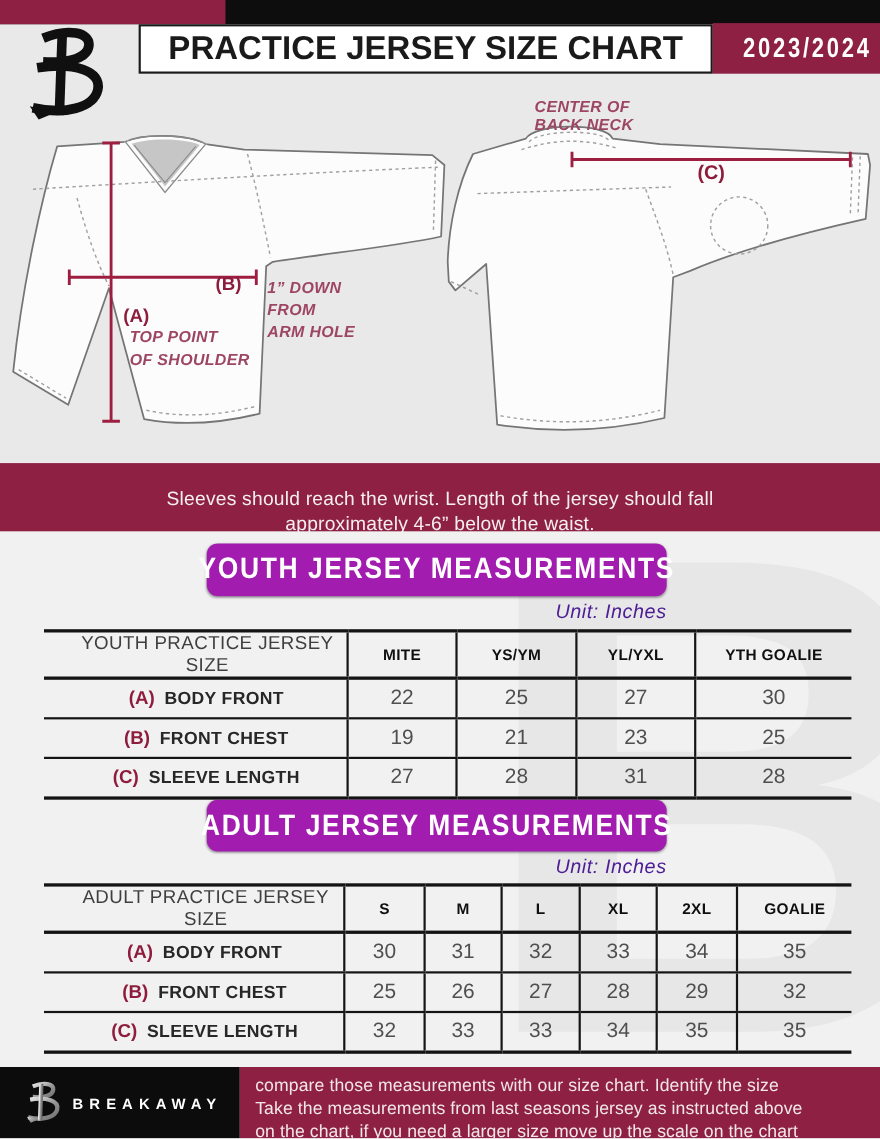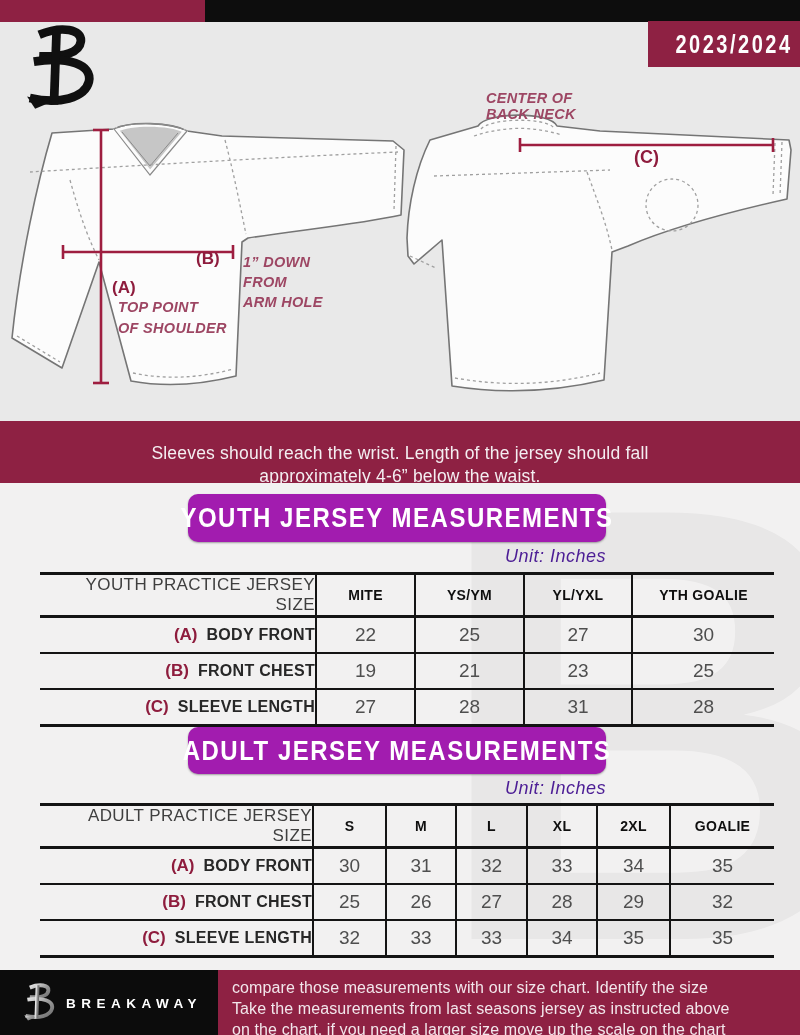--- a/index.html
+++ b/index.html
@@ -26,26 +26,26 @@
   .notice{left:0;top:421px;width:800px;height:62px;background:#8e2143;text-align:center;box-sizing:border-box;padding-top:21px;}
   .notice span{display:block;color:#f4eef1;font-size:17.5px;line-height:22.5px;letter-spacing:0.2px;}
   
   .sec-banner{width:418px;height:48px;background:#a21caf;border-radius:10px;display:flex;align-items:center;justify-content:center;box-shadow:0 1px 2px rgba(0,0,0,0.35);}
   .sec-banner span{color:#ffffff;font-size:24px;font-weight:700;letter-spacing:1.5px;transform:scaleY(1.12);white-space:nowrap;}
   .unit{width:418px;text-align:right;font-style:italic;font-size:18px;color:#4c1d95;letter-spacing:0.5px;}
   
   table.mtable{border-collapse:collapse;table-layout:fixed;width:734px;}
   .mtable th,.mtable td{padding:0;height:34px;box-sizing:content-box;}
   .mtable th{border-top:3px solid #141414;border-bottom:3px solid #141414;}
-  .mtable th.hlabel{text-align:right;padding-left:22px;font-weight:400;font-size:17px;color:#3f3f3f;letter-spacing:0.4px;}
+  .mtable th.hlabel{text-align:center;padding-left:22px;font-weight:400;font-size:17px;color:#3f3f3f;letter-spacing:0.4px;}
   .mtable th.hsize{text-align:center;font-weight:700;font-size:14px;color:#0f0f0f;letter-spacing:0.3px;}
   .mtable td{border-bottom:2px solid #141414;}
   .mtable tr.last td{border-bottom:3px solid #141414;}
   .mtable td.vline,.mtable th.vline{border-left:2px solid #141414;}
-  .mtable td.rlabel{text-align:right;padding-left:20px;white-space:nowrap;}
+  .mtable td.rlabel{text-align:center;padding-left:20px;white-space:nowrap;}
   .mtable td.rlabel .key{color:#8e1c3d;font-weight:800;font-size:17px;}
   .mtable td.rlabel .lbl{color:#272727;font-weight:600;font-size:16px;letter-spacing:0.3px;margin-left:9px;}
   .mtable td.val{text-align:center;font-size:19px;color:#4f4f4f;}
   
   .footer-black{left:0;top:970px;width:218px;height:65px;background:#0c0c0c;}
   .footer-brand{position:absolute;left:66px;top:26px;color:#ffffff;font-size:13.5px;font-weight:700;letter-spacing:5.5px;white-space:nowrap;}
   .footer-note{left:218px;top:970px;width:582px;height:65px;background:#8e2143;box-sizing:border-box;padding:7px 12px 0 14px;}
   .footer-note span{display:block;color:#f2e6eb;font-size:16px;line-height:21px;letter-spacing:0.1px;white-space:nowrap;}
 </style>
 </head>
@@ -64,20 +64,23 @@
     <svg width="84" height="86" viewBox="0 0 60 64">
       <g stroke="#101010" fill="none" stroke-width="6.5" stroke-linecap="butt">
         <path d="M13,8 C30,1 45,4 44,13 C43,21 32,25 13,24"></path>
         <path d="M9,28 C34,24 53,30 50,43 C47,55 28,60 6,55"></path>
         <path d="M26,4 L24,60"></path>
       </g>
       <path d="M4,54 L22,58 L10,63 Z" fill="#101010"></path>
     </svg>
   </div>
 
+  <div class="z title-box">
+    <span>PRACTICE JERSEY SIZE CHART</span>
+  </div>
 
   <div class="z year-box">
     <span>2023/2024</span>
   </div>
 
   <svg class="z" style="left:0;top:66px;" width="800" height="356" viewBox="0 0 800 356">
 
     <g>
       <path d="M52,67 L114,63 C130,55 171,56 187,65 L222,70 L393,75 L404,84 L401,149
                C360,158 300,164 248,172 L242,176 L236,310 Q180,324 131,315

